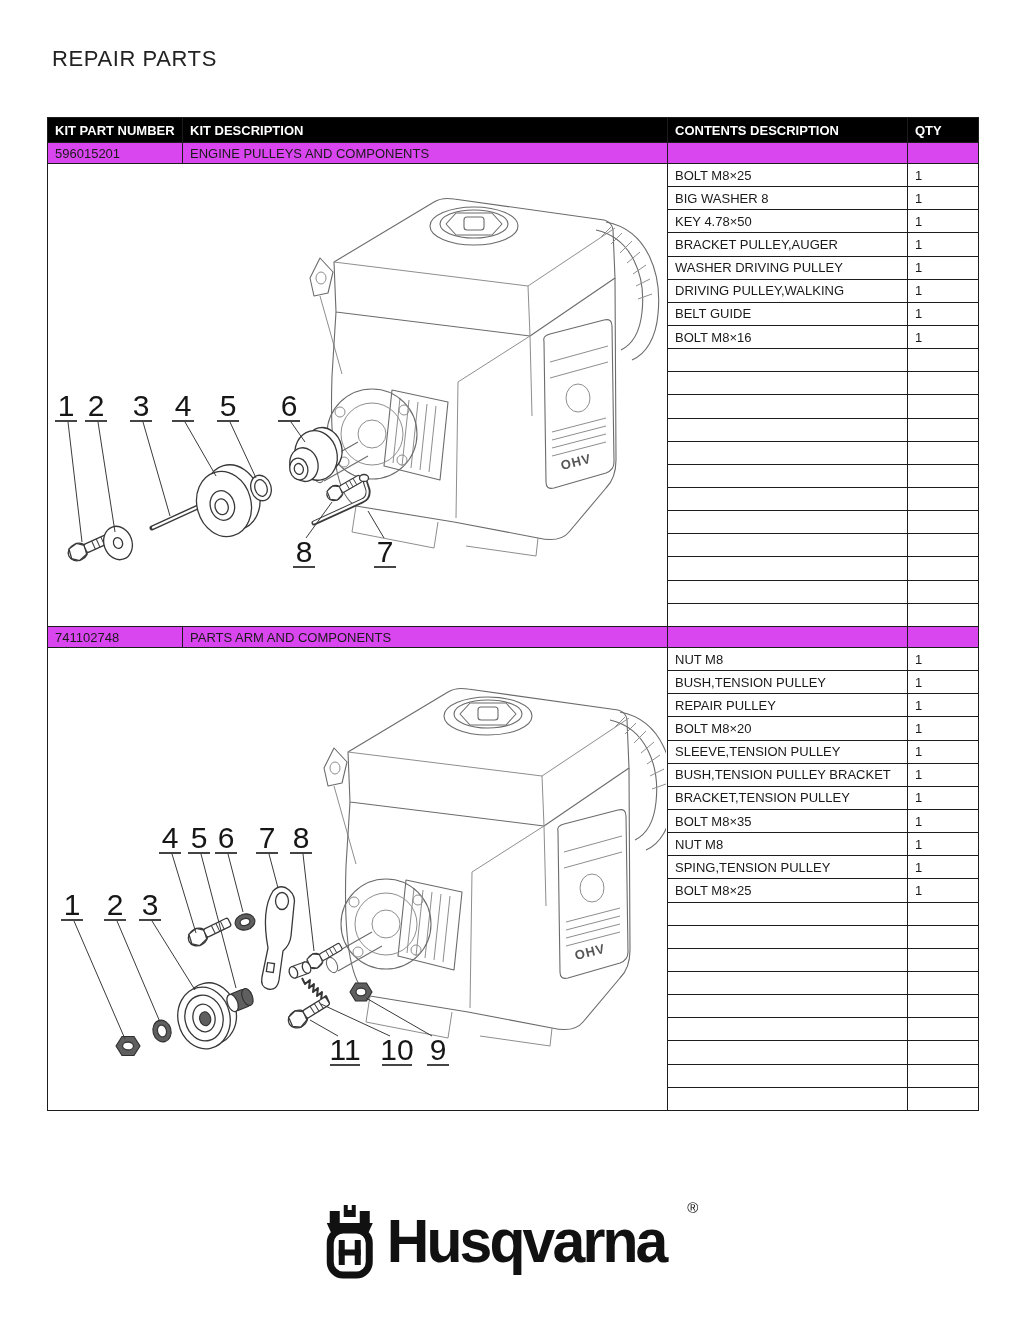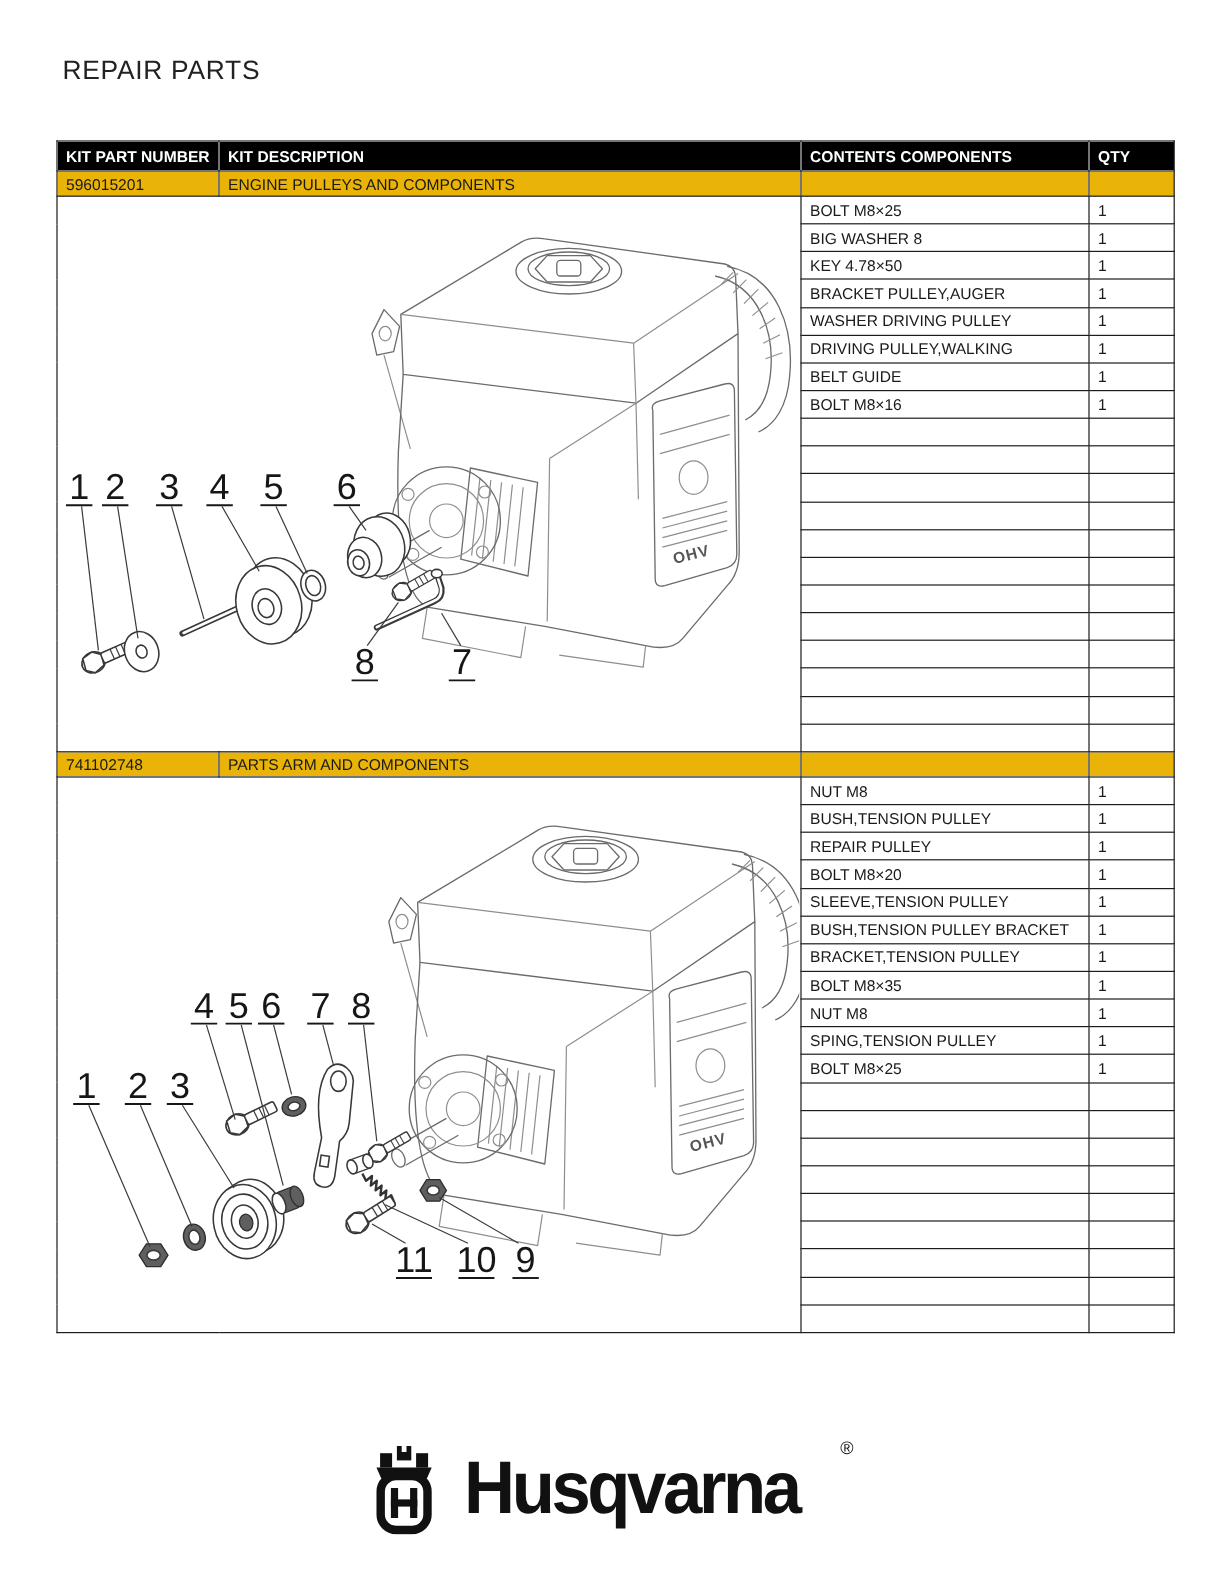--- a/index.html
+++ b/index.html
@@ -13,42 +13,42 @@
   }
   table.parts{
     position:absolute;left:47px;top:117px;width:931px;
     border-collapse:collapse;table-layout:fixed;
   }
   table.parts td,table.parts th{border:1.4px solid #1c1c1c;overflow:hidden;white-space:nowrap;}
   thead th{
     background:#000;color:#fff;font-size:13px;font-weight:700;text-align:left;
     padding:4px 7px;height:16px;margin-top:24px;
   }
-  .kit-row td{background:#eab308;font-size:13px;padding:2.5px 7px;height:15px;color:#1a1a1a;}
+  .kit-row td{background:#d946ef;font-size:13px;padding:2.5px 7px;height:15px;color:#1a1a1a;}
   .c-desc,.c-qty{font-size:13px;padding:0 7px;height:21.8px;color:#1a1a1a;}
   .diagram-cell{padding:0;vertical-align:top;background:#fff;}
   .diagram-cell svg{display:block;}
 
   
   .co{font-family:"Liberation Sans",sans-serif;font-size:30px;fill:#161616;text-anchor:middle;font-weight:400;}
   .ul{stroke:#161616;stroke-width:1.6;}
   .ld{stroke:#3a3a3a;stroke-width:1;fill:none;}
   .e{fill:none;stroke:#6b6b6b;stroke-width:1.1;stroke-linejoin:round;}
   .e2{fill:none;stroke:#8e8e8e;stroke-width:1;stroke-linejoin:round;}
   .p{fill:#fff;stroke:#383838;stroke-width:1.3;}
   .pd{fill:#5f5f5f;stroke:#2e2e2e;stroke-width:1.1;}
   .rod{stroke:#3a3a3a;stroke-width:5;fill:none;stroke-linecap:round;}
   .rodc{stroke:#fff;stroke-width:2.2;fill:none;stroke-linecap:round;}
   .spr{fill:none;stroke:#333;stroke-width:2;stroke-linejoin:round;}
   .ohv{font-family:"Liberation Sans",sans-serif;font-size:13px;font-weight:700;fill:#555;letter-spacing:1px;}
 
   
   .logo{
     position:absolute;left:50%;top:1203px;transform:translateX(-50%);
-    display:flex;align-items:center;gap:24px;
+    display:flex;align-items:center;gap:11px;
   }
   .logo-word{
     font-size:62px;font-weight:700;letter-spacing:-3px;color:#111;
     transform:scaleX(.95);transform-origin:left center;line-height:1;
   }
   .logo-reg{font-size:15px;font-weight:400;vertical-align:top;position:relative;top:-34px;left:-4px;color:#111;}
 </style>
 </head>
 <body>
 
@@ -58,21 +58,21 @@
   <colgroup>
     <col style="width:135px">
       <col style="width:485px">
       <col style="width:240px">
       <col style="width:71px">
   </colgroup>
   <thead>
     <tr>
       <th>KIT PART NUMBER</th>
       <th>KIT DESCRIPTION</th>
-      <th>CONTENTS COMPONENTS</th>
+      <th>CONTENTS DESCRIPTION</th>
       <th>QTY</th>
     </tr>
   </thead>
 
   <tbody>
     <tr class="kit-row">
       <td>596015201</td>
       <td>ENGINE PULLEYS AND COMPONENTS</td>
       <td></td>
       <td></td>

